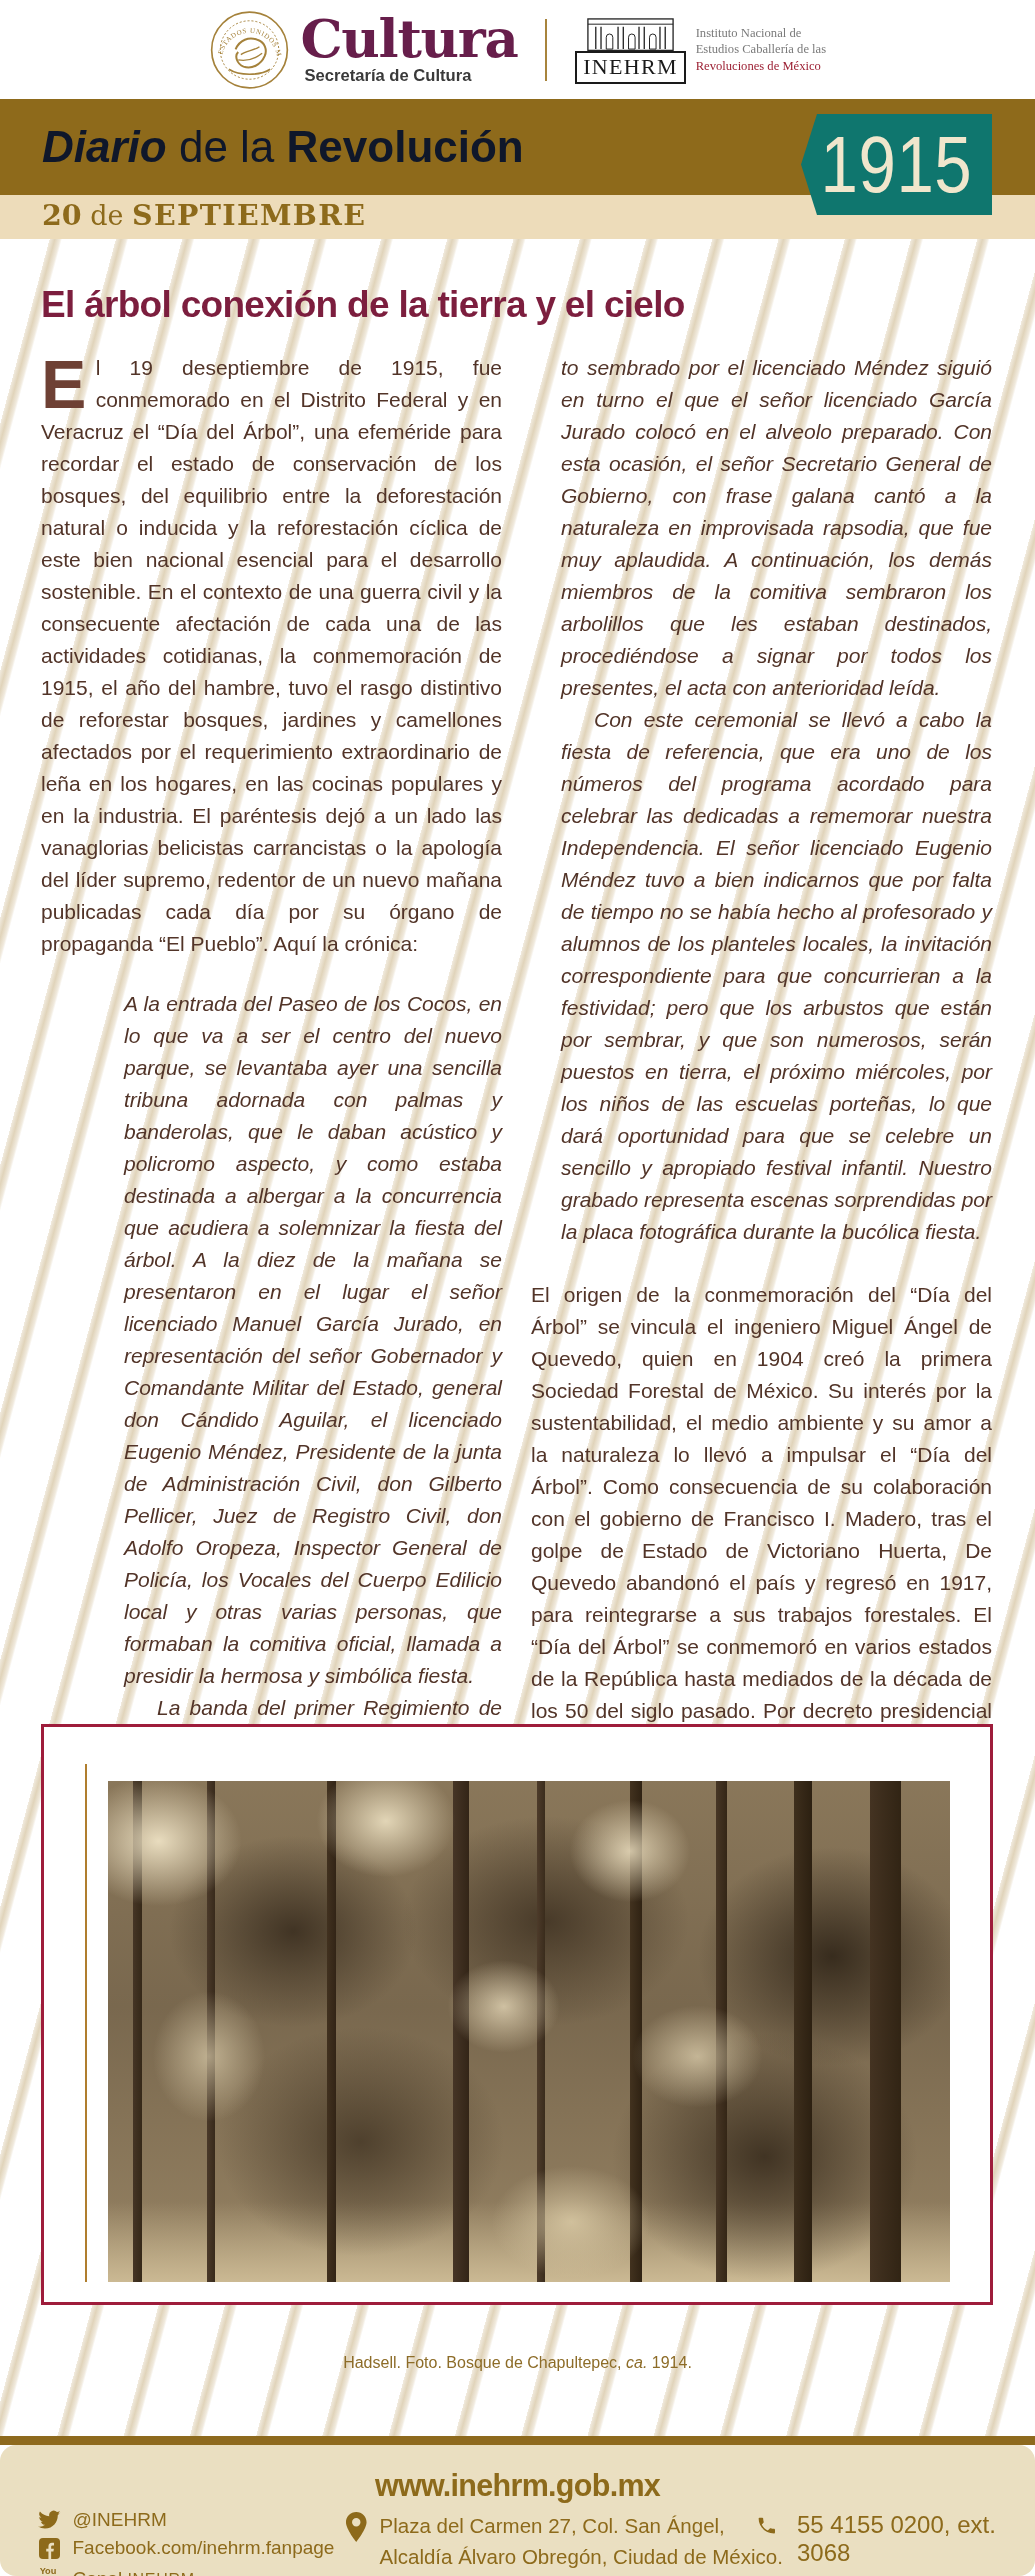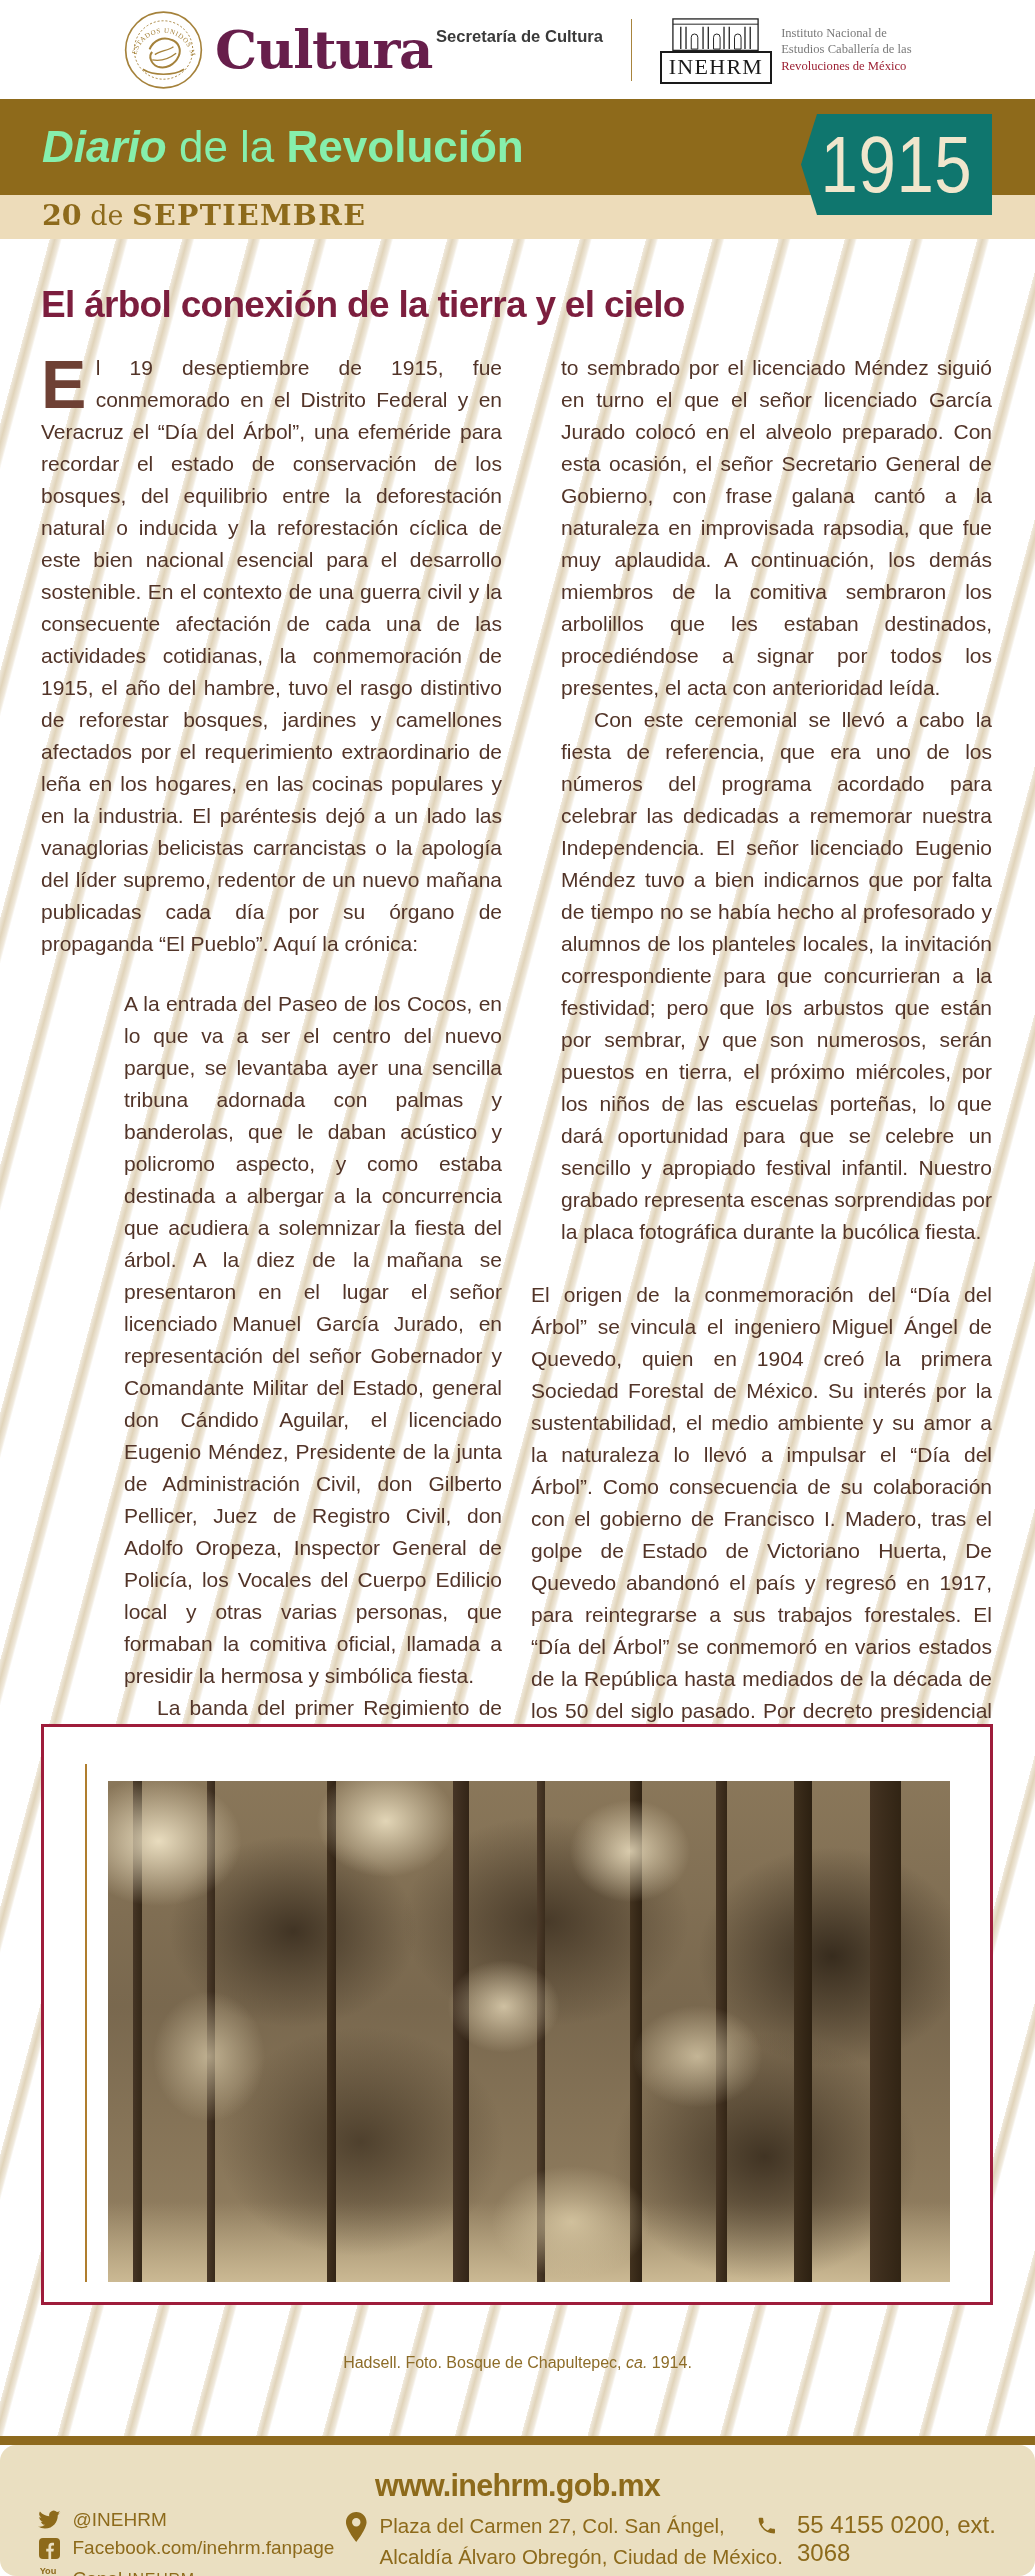--- a/index.html
+++ b/index.html
@@ -22,21 +22,21 @@
       rgba(226,213,188,0) 64px);
     z-index:0;
   }
 
   
   .header-white{
     position:relative;height:99px;background:#fff;
     display:flex;align-items:center;justify-content:center;gap:18.6px;z-index:2;
   }
   .cultura-group{display:flex;align-items:center;gap:10.6px;}
-  .cultura-textblock{display:flex;flex-direction:row;}
+  .cultura-textblock{display:flex;flex-direction:column;}
   .cultura-word{
     font-family:"DejaVu Serif", serif;font-weight:700;
     font-size:53px;line-height:0.95;color:#671e4b;letter-spacing:-1.3px;
   }
   .cultura-sub{
     font-size:16.6px;font-weight:700;color:#3a3a3a;margin-top:2.7px;margin-left:4px;
   }
   .header-divider{width:1.3px;height:62px;background:#a8843c;margin:0 9.3px;}
   .inehrm-group{display:flex;align-items:center;gap:9.3px;}
   .inehrm-logo{display:flex;flex-direction:column;align-items:center;}
@@ -44,21 +44,21 @@
     border:2px solid #1a1a1a;padding:0.7px 6.6px 2px 6.6px;margin-top:-2px;background:#fff;
     font-family:"Liberation Serif", serif;font-size:22px;letter-spacing:1.3px;color:#1a1a1a;
   }
   .inehrm-lines{font-family:"Liberation Serif", serif;font-size:12.6px;line-height:1.3;color:#7a7a7a;}
   .inehrm-lines .maroon{color:#9c2033;}
 
   
   .banner{position:relative;height:96px;background:#8e6a1b;z-index:2;}
   .banner-title{
     position:absolute;left:42px;top:50%;transform:translateY(-50%);
-    color:#86efac;font-size:44px;white-space:pre;
+    color:#0f172a;font-size:44px;white-space:pre;
   }
   .banner-title .it{font-style:italic;font-weight:700;}
   .banner-title .light{font-weight:400;}
   .banner-title .bold{font-weight:700;}
 
   .date-band{position:relative;height:44px;background:#eddcba;z-index:2;}
   .date-line{
     position:absolute;left:42px;top:2.7px;color:#8d6a1b;
     font-family:"DejaVu Serif", serif;white-space:pre;
   }
@@ -86,21 +86,21 @@
   .columns{display:flex;gap:29px;margin-top:26.5px;}
   .col{
     width:461px;text-align:justify;
     font-size:21px;line-height:32px;color:#523428;
   }
   .col p{margin:0;}
   .dropcap{
     float:left;font-size:68px;line-height:54px;
     margin:5.3px 9.3px 0 0;color:#6e4034;font-weight:700;
   }
-  blockquote.quote{margin:28px 0 0 0;}
+  blockquote.quote{margin:28px 0 0 0;font-style:italic;}
   .quote-left{margin-left:83px !important;}
   .quote-right{margin-left:30px !important;margin-top:0 !important;}
   .quote p + p{text-indent:33px;}
   .closing{margin-top:30.5px !important;}
 
   
   .photo-frame{
     position:absolute;left:41px;top:1724px;width:952px;height:581px;
     border:3.3px solid #9e1c3b;background:#fff;box-sizing:border-box;z-index:2;
   }

